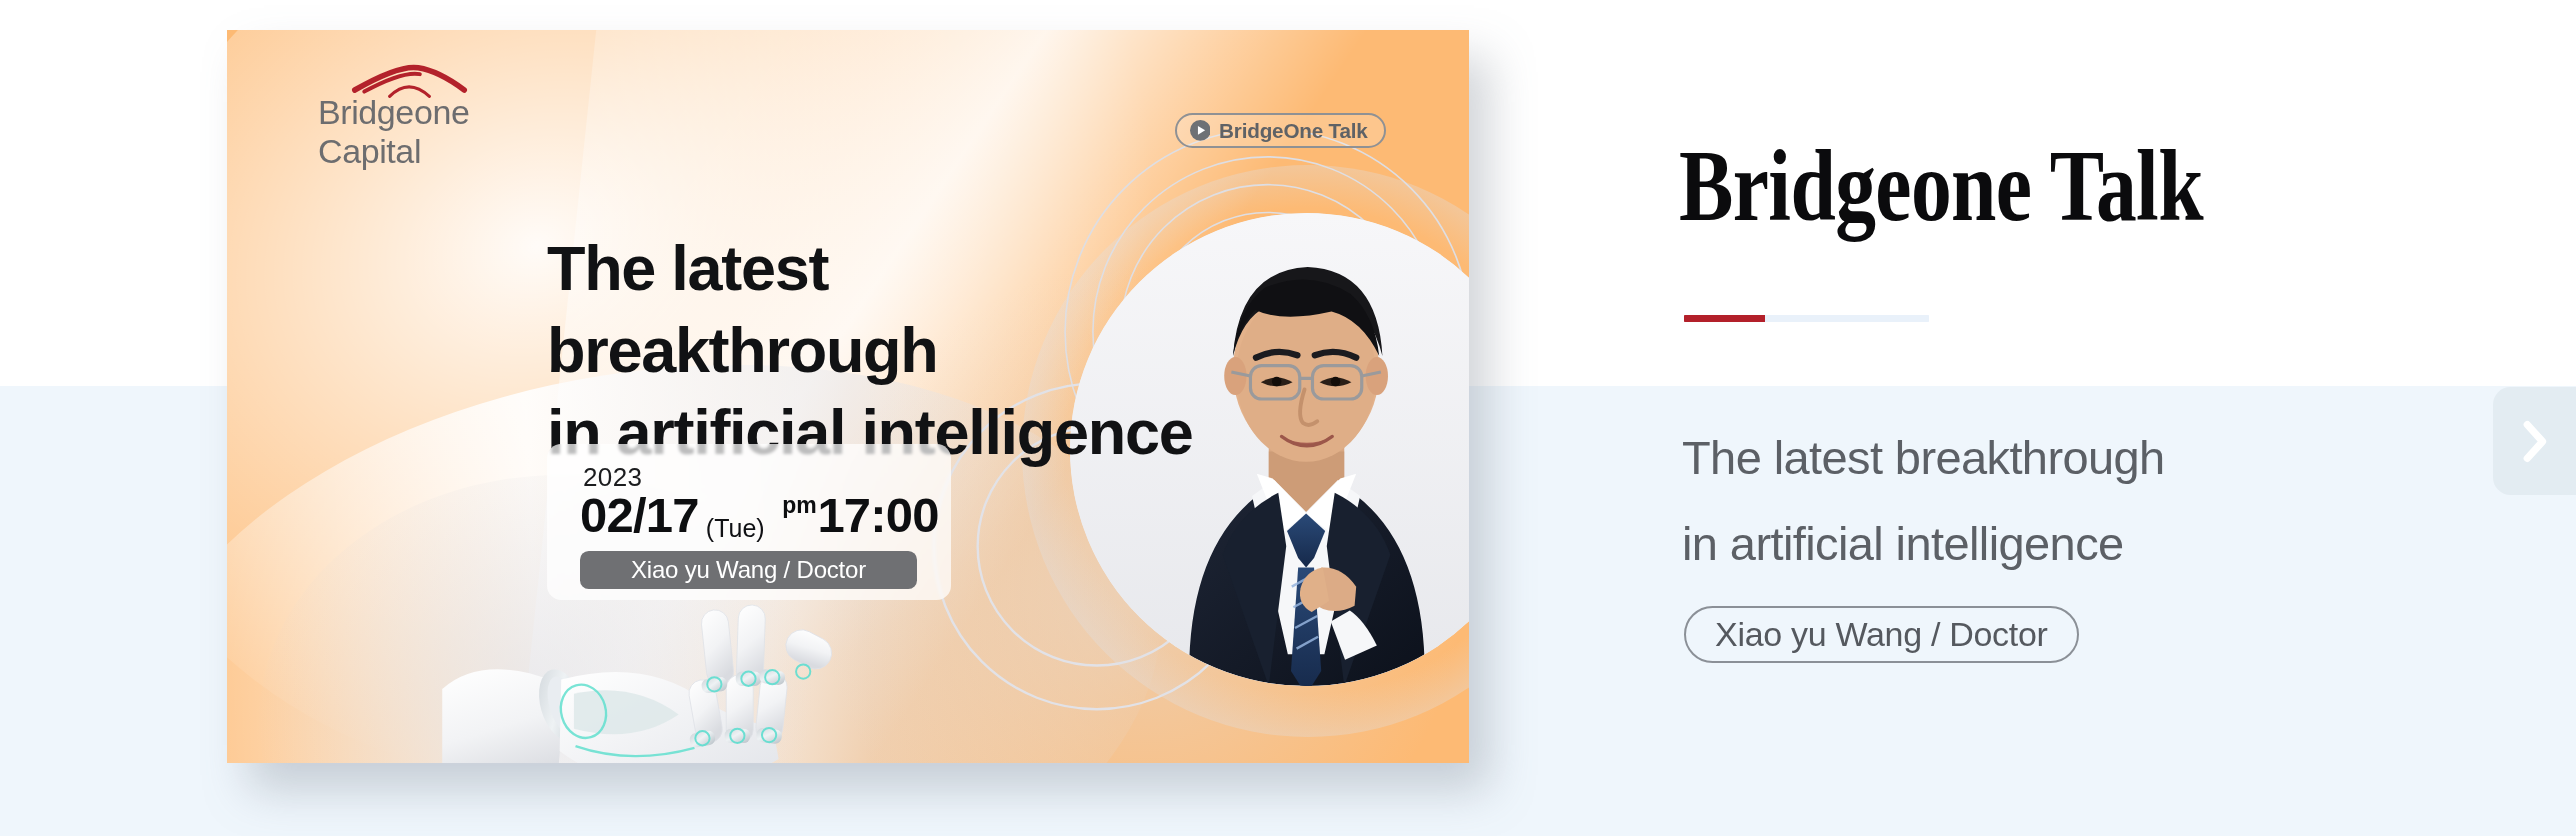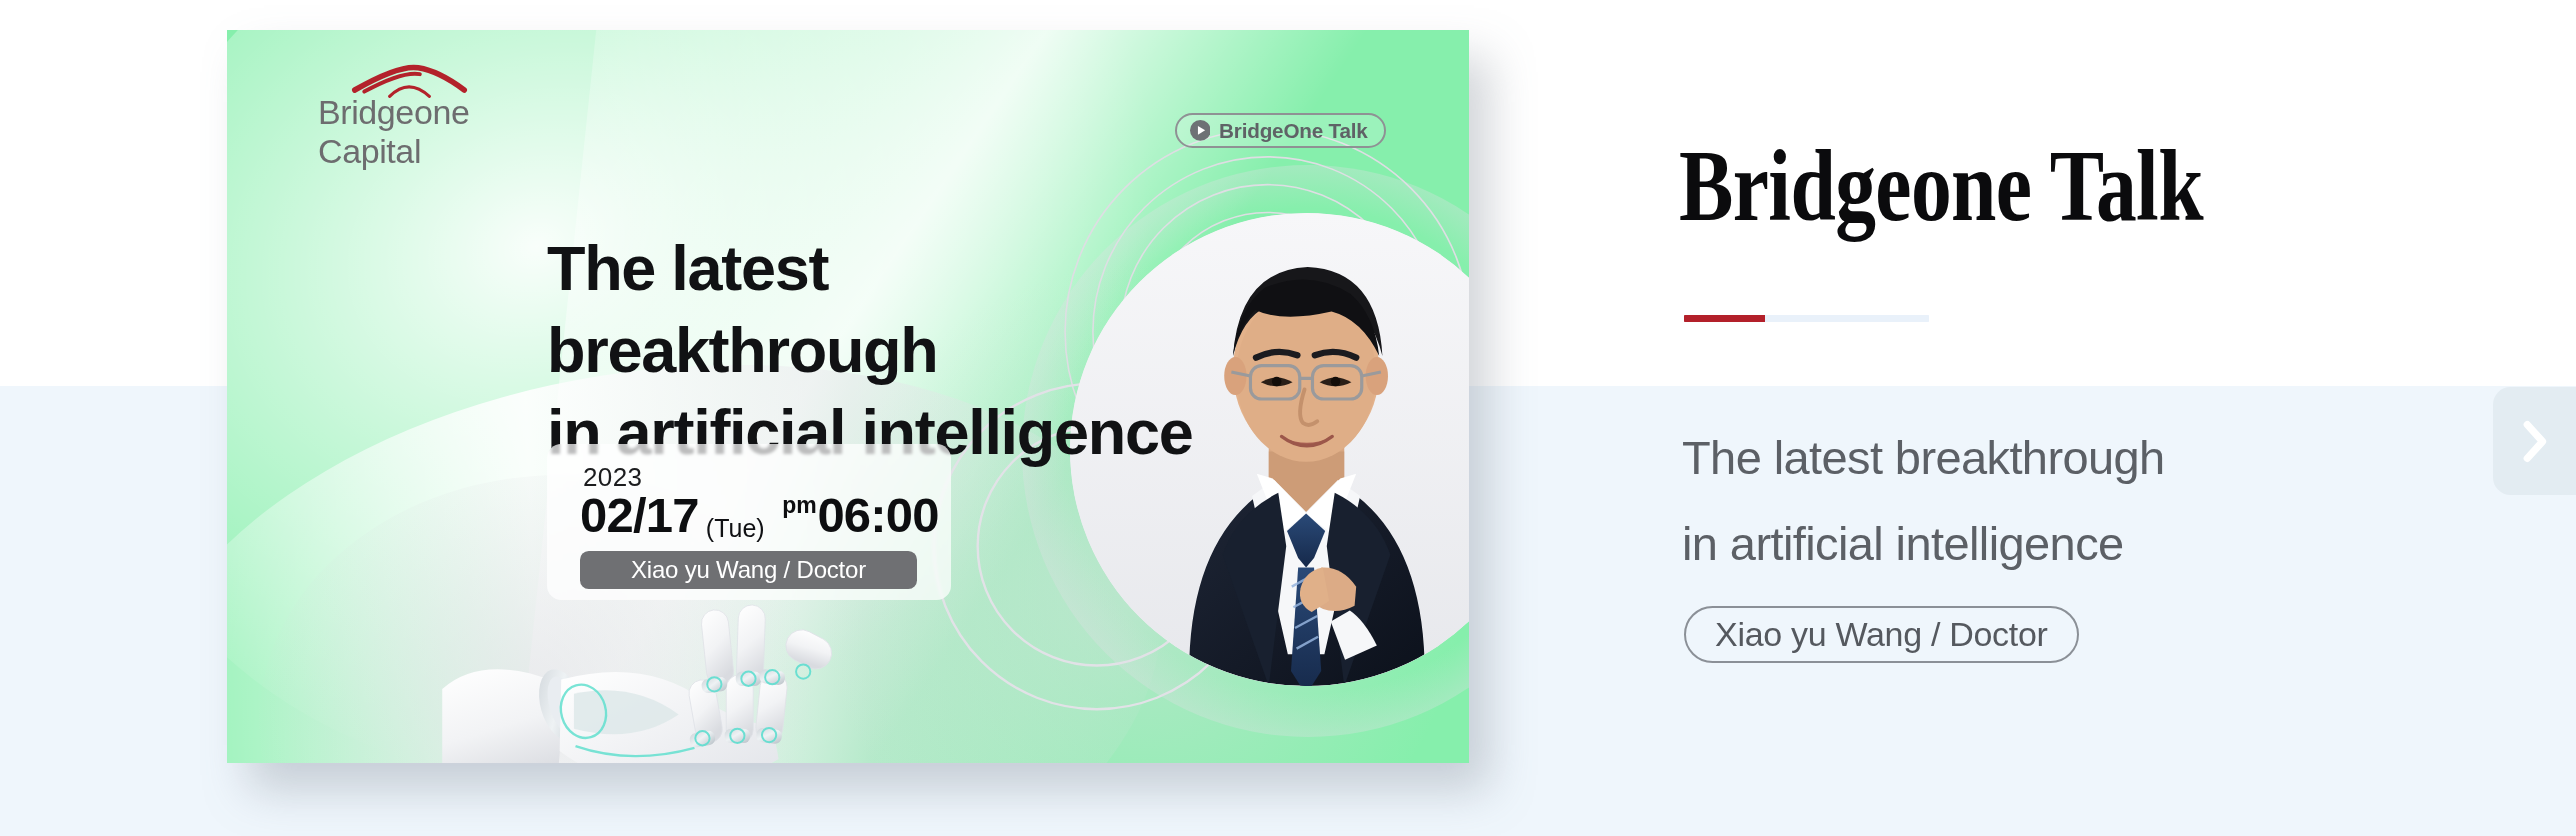--- a/index.html
+++ b/index.html
@@ -16,21 +16,21 @@
     background:#ffffff;
   }
   #bg-bottom {
     position:absolute; left:0; top:386px; width:2576px; height:451px;
     background:#eff6fc;
   }
 
   
   #promo-card {
     position:absolute; left:227px; top:30px; width:1242px; height:733px;
-    background:#86efac;
+    background:#fdba74;
     overflow:hidden;
     box-shadow: 20.7px 27px 43px rgba(120,130,140,0.34);
   }
   
   .tex { position:absolute; pointer-events:none; }
   .tex.a {
     left:-143px; top:-207px; width:1192px; height:954px; border-radius:50%;
     background:radial-gradient(ellipse at 40% 40%, rgba(255,255,255,0.95) 0%, rgba(255,255,255,0.0) 62%);
     transform:rotate(-18deg);
   }
@@ -360,21 +360,21 @@
     <span>The latest breakthrough</span>
     <span>in artificial intelligence</span>
   </div>
 
   <div id="date-panel">
     <div id="date-year">2023</div>
     <div id="date-row">
       <span id="date-main">02/17</span>
       <span id="date-weekday">(Tue)</span>
       <span id="time-meridiem">pm</span>
-      <span id="time-value">06:00</span>
+      <span id="time-value">17:00</span>
     </div>
     <div id="card-speaker-pill">
       <span id="card-speaker-label">Xiao yu Wang / Doctor</span>
     </div>
   </div>
 
 </div>
 
 <div id="talk-title">Bridgeone Talk</div>
 

